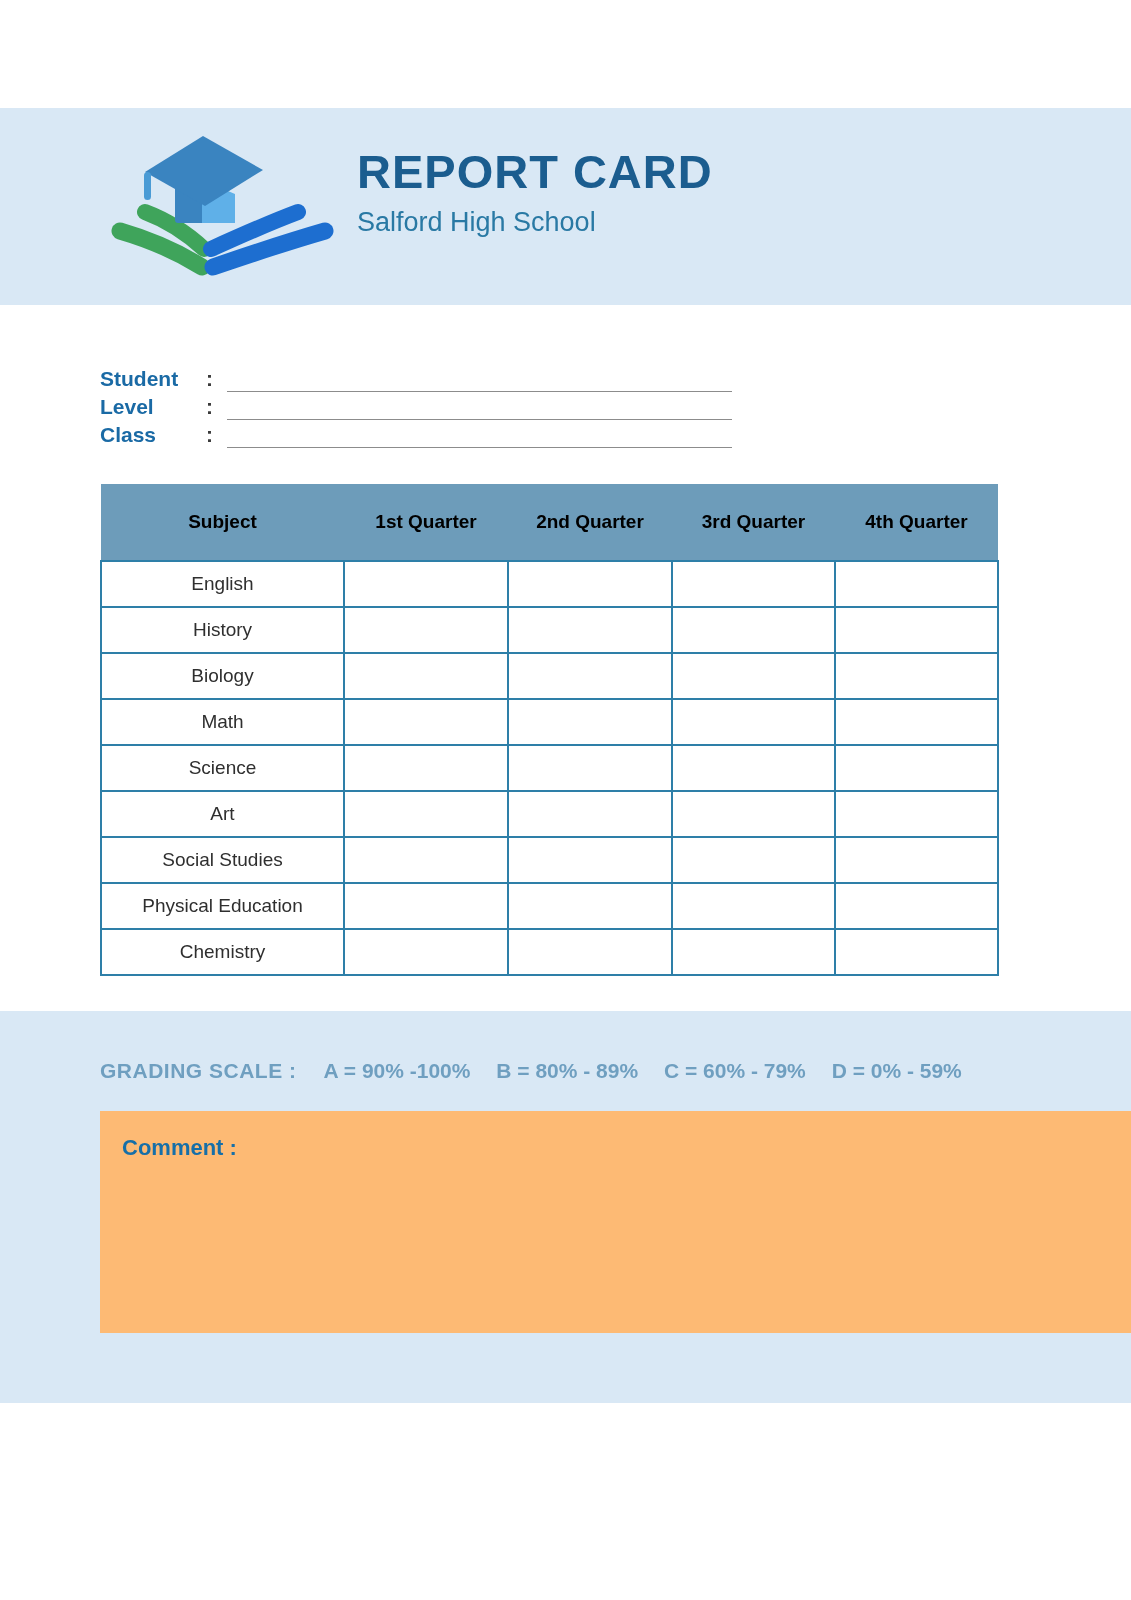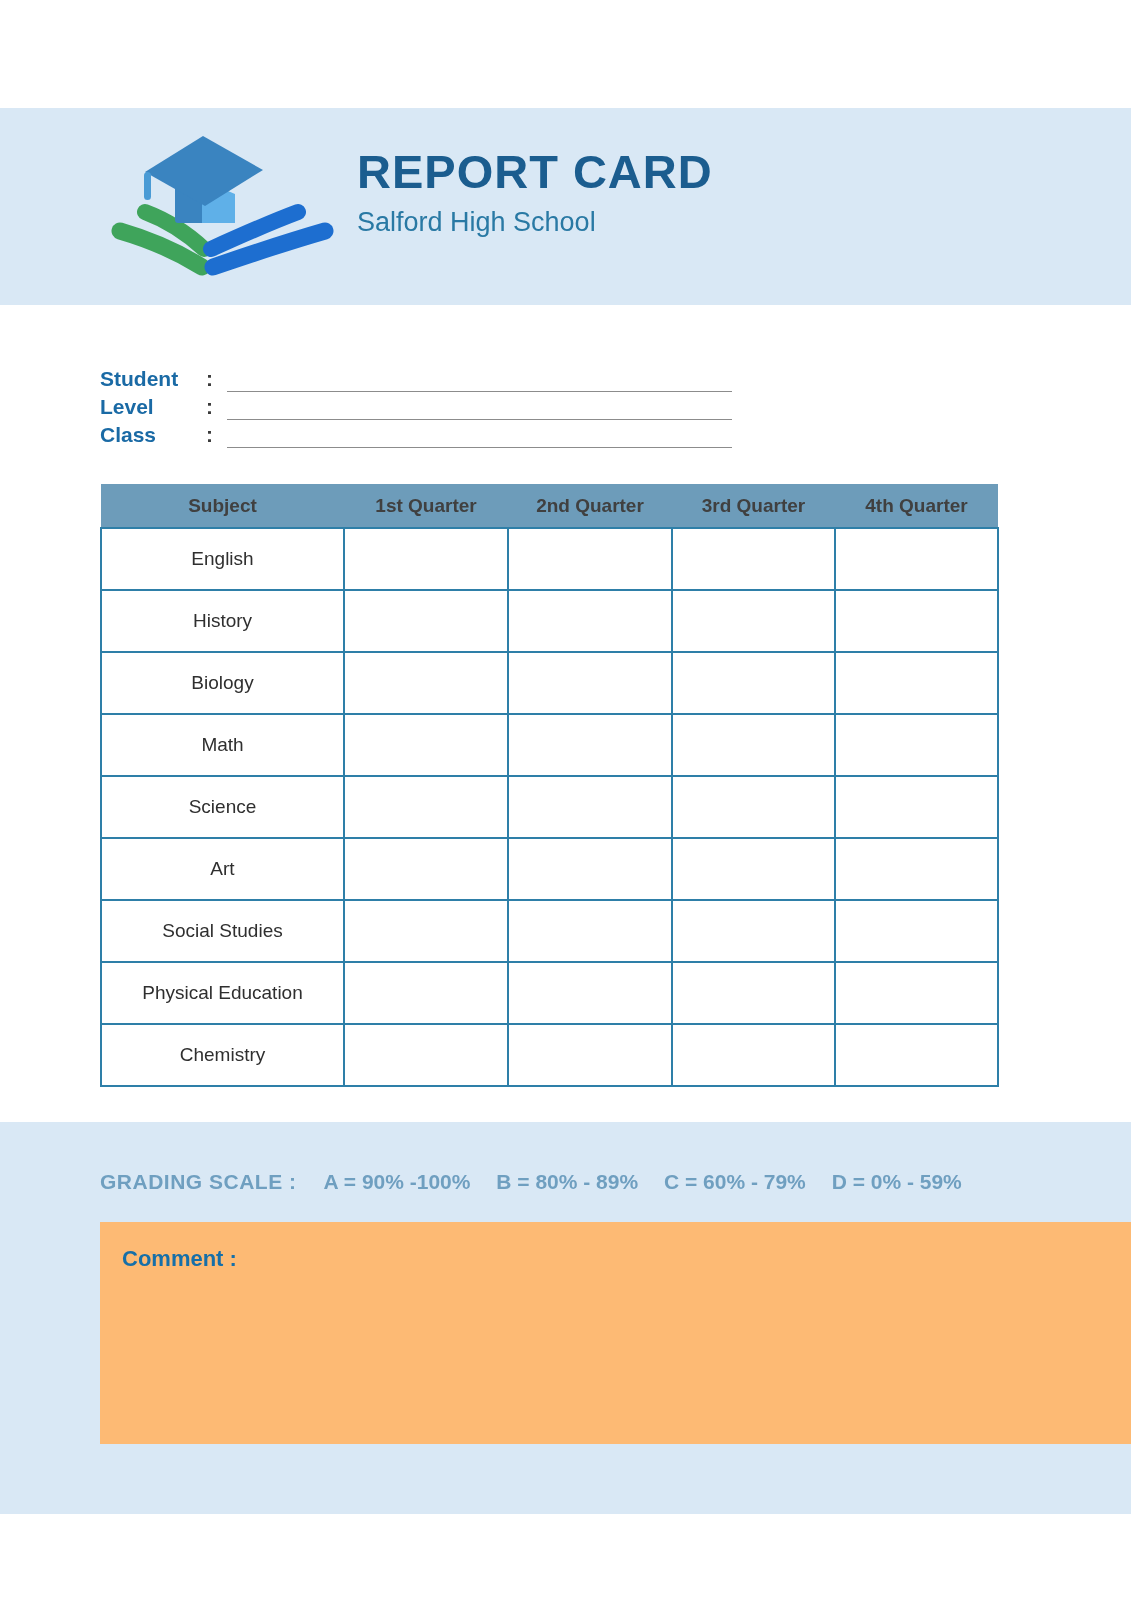--- a/index.html
+++ b/index.html
@@ -37,27 +37,27 @@
     flex: 1; height: 26px;
     border: none; border-bottom: 1px solid #8c8c8c;
     background: transparent; outline: none;
     font-size: 18px; color: #333; padding: 0 4px;
   }
 
   
   .table-wrap { margin: 35px 0 0 100px; }
   table.grades { border-collapse: collapse; width: 897px; table-layout: fixed; }
   table.grades th {
-    background: #6d9cba; color: #404040;
-    height: 44px; font-size: 19px; font-weight: bold;
+    background: #6d9cba; color: #000000;
+    height: 77px; font-size: 19px; font-weight: bold;
     border: none; text-align: center; padding: 0;
   }
   table.grades td {
     border: 2px solid #2e7fa8;
-    height: 62px; padding: 0;
+    height: 46px; padding: 0;
     font-size: 19px; color: #2f2f2f; text-align: center;
     background: #ffffff;
   }
 
   
   .bottom-section { margin-top: 35px; height: 392px; background: #d9e8f5; }
   .grading { padding: 48px 0 0 100px; font-size: 21px; font-weight: bold; color: #6f9fc0; }
   .grading-label { margin-right: 22px; letter-spacing: 0.5px; }
   .grading-item { margin-right: 20px; }
   .comment-box {

